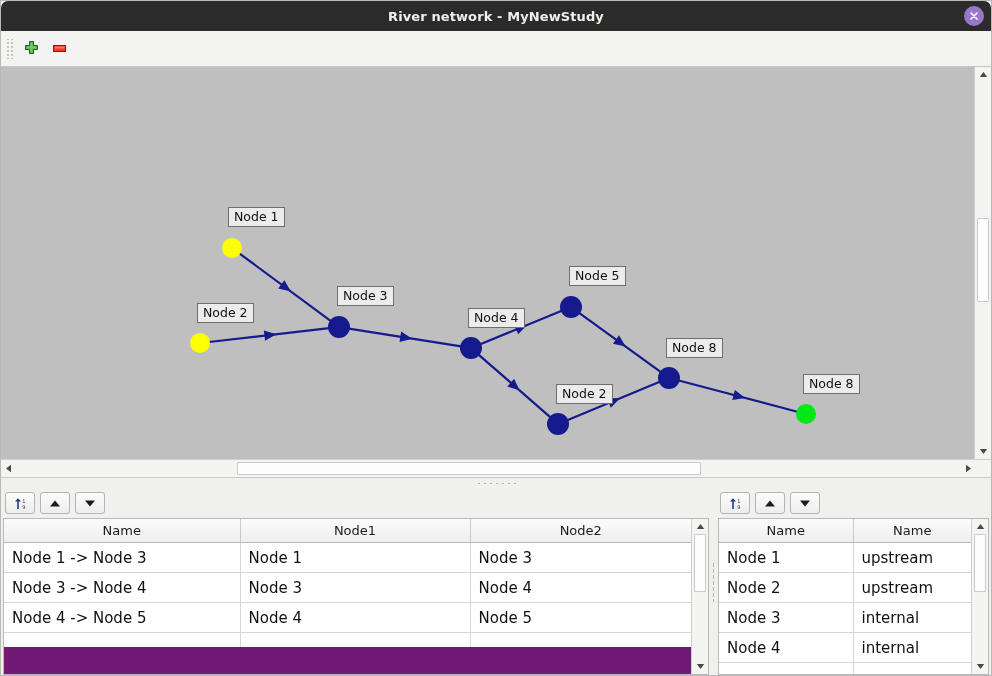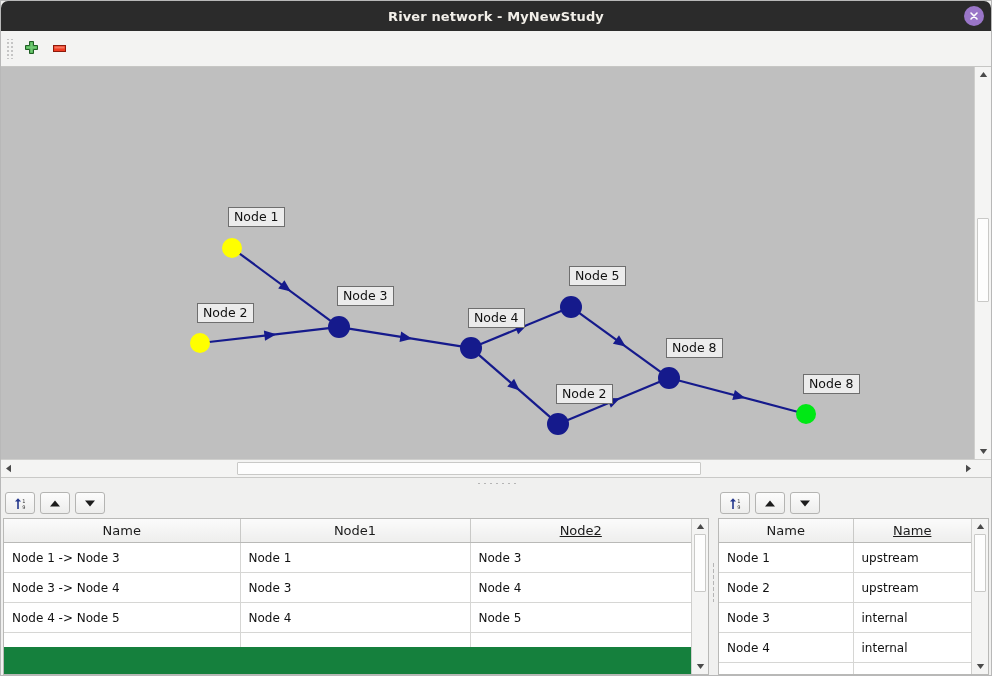--- a/index.html
+++ b/index.html
@@ -272,46 +272,46 @@
     border: 1px solid #b9b9b7;
     background: #ffffff;
     box-sizing: border-box;
   }
   .table-scroll {
     flex: 1 1 auto;
     min-width: 0;
     overflow: hidden;
     display: flex;
     flex-direction: column;
-    background: #15803d;
+    background: #701a75;
   }
   table.grid {
     border-collapse: collapse;
     table-layout: fixed;
     width: 100%;
     background: #fff;
   }
   table.grid th {
     background: linear-gradient(#fbfbfb, #eeeeed);
     border-right: 1px solid #c9c9c7;
     border-bottom: 1px solid #b9b9b7;
     font-weight: normal;
     font-size: 13px;
     color: #1b1b1b;
     height: 23px;
     text-align: center;
     padding: 0;
   }
-  table.grid th:last-child { border-right: none; text-decoration: underline; }
+  table.grid th:last-child { border-right: none; }
   table.grid td {
     border-right: 1px solid #d6d6d4;
     border-bottom: 1px solid #d6d6d4;
     height: 29px;
     padding: 0 8px;
-    font-size: 12px;
+    font-size: 15px;
     color: #111;
     white-space: nowrap;
     overflow: hidden;
     text-overflow: ellipsis;
   }
   table.grid td:last-child { border-right: none; }
   table.grid tr.filler td { height: 14px; border-bottom: none; }
 </style>
 </head>
 <body>

